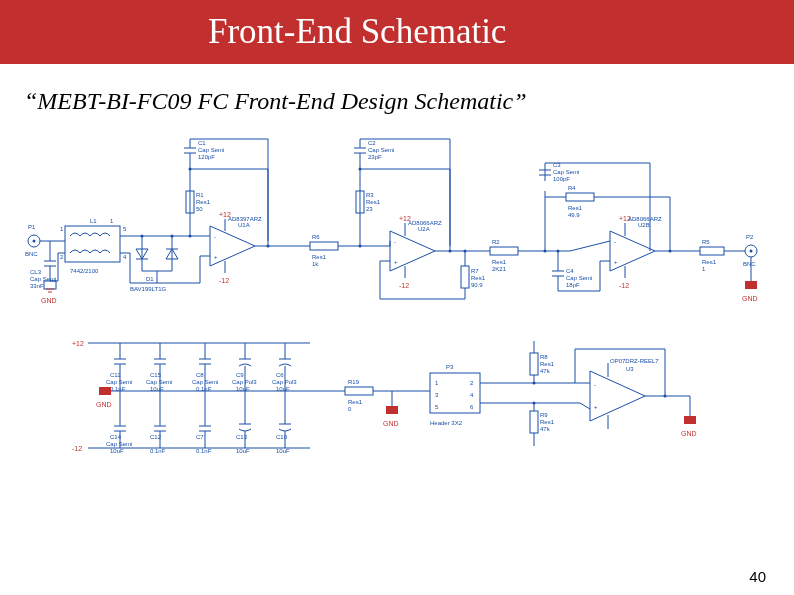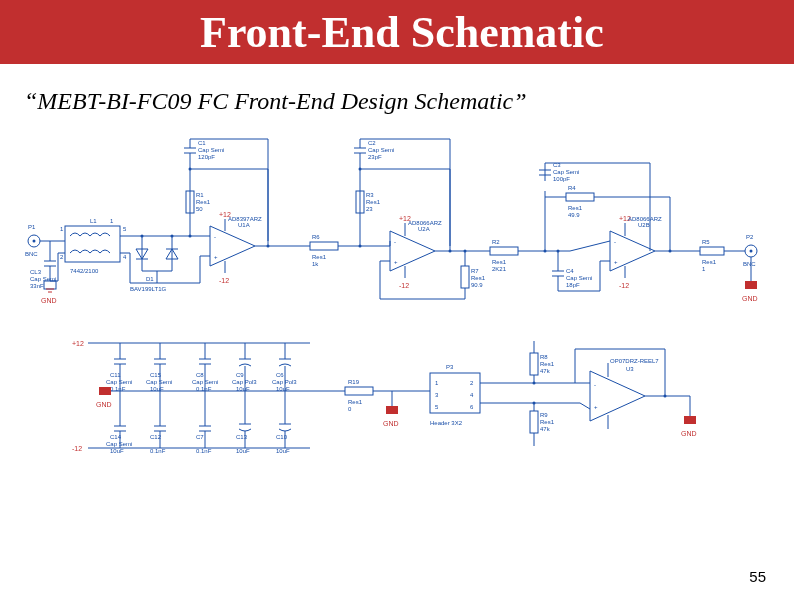--- a/index.html
+++ b/index.html
@@ -1,17 +1,17 @@
 <!DOCTYPE html>
 <html><head>
 <meta charset="utf-8">
 <style>
 html,body{margin:0;padding:0;width:794px;height:595px;background:#fff;font-family:"Times New Roman",serif;overflow:hidden}
 .banner{background:#c12f2f;height:64px;display:flex;align-items:center;padding-left:200px}
-.banner h1{color:#fff;font-size:44px;font-weight:700;margin:0}
+.banner h1{color:#fff;font-size:35px;font-weight:400;margin:8px}
 .subtitle{font-style:italic;font-size:24px;margin:24px 0 16px 24px}
 .schematic{position:relative;margin:0 10px;width:774px;height:350px;background:#fff}
 .pagenum{position:absolute;bottom:10px;right:28px;font-size:15px;font-family:Arial,sans-serif}
 svg{position:absolute;top:0;left:0}
 .wire{stroke:#1a4fa8;stroke-width:1;fill:none}
 .comp{stroke:#1a4fa8;stroke-width:1;fill:none}
 .node{fill:#1a4fa8}
 .lbl{font:6px Arial;fill:#1a4fa8}
 .gndlbl{font:7px Arial;fill:#c12f2f}
 .des{font:6px Arial;fill:#1a4fa8}
@@ -441,13 +441,13 @@
 </g>
 
 <line class="wire" x1="565" y1="252" x2="565" y2="218"></line>
 <line class="wire" x1="565" y1="218" x2="655" y2="218"></line>
 <line class="wire" x1="655" y1="218" x2="655" y2="265"></line>
 <circle class="node" cx="655" cy="265" r="1.5"></circle>
 
 </svg>
 </div>
 
-<div class="pagenum">55</div>
+<div class="pagenum">40</div>
 
 </body></html>

